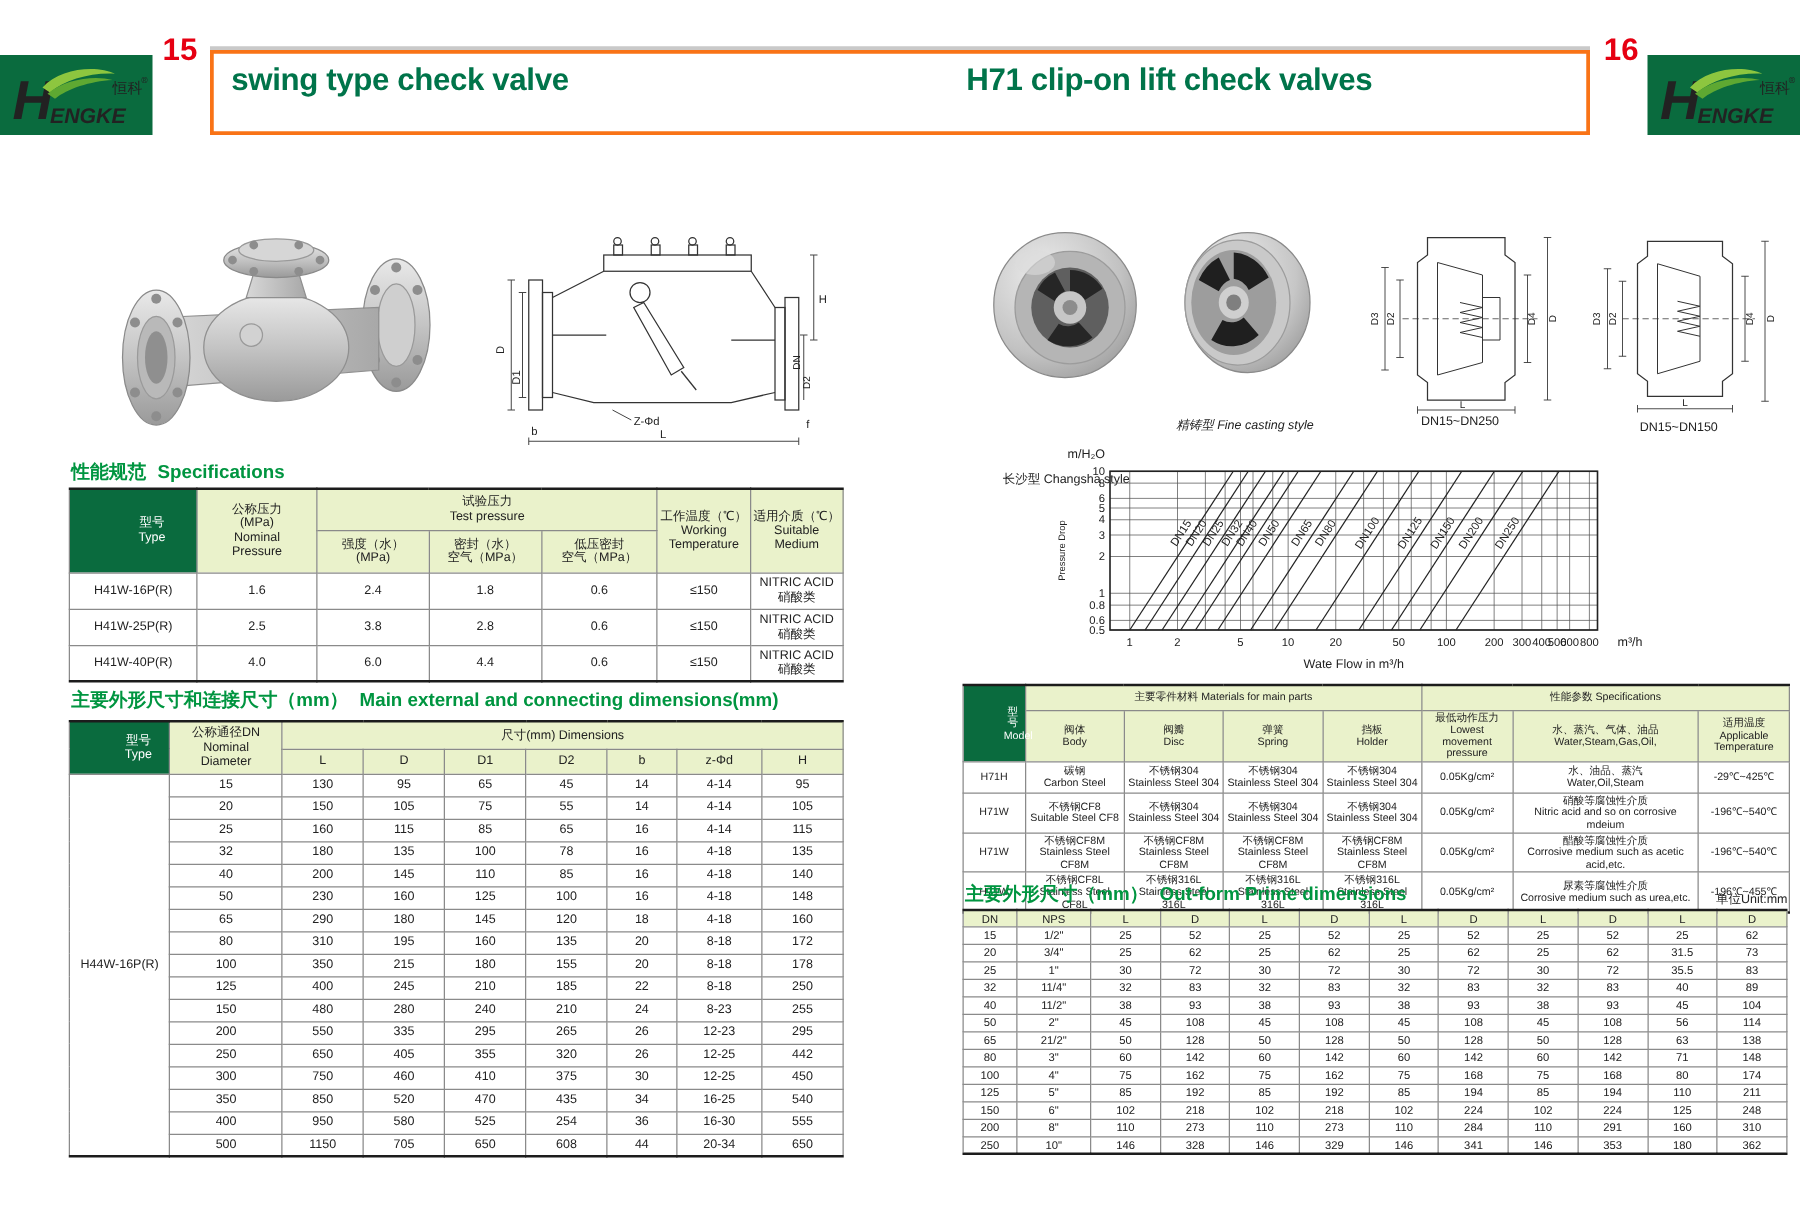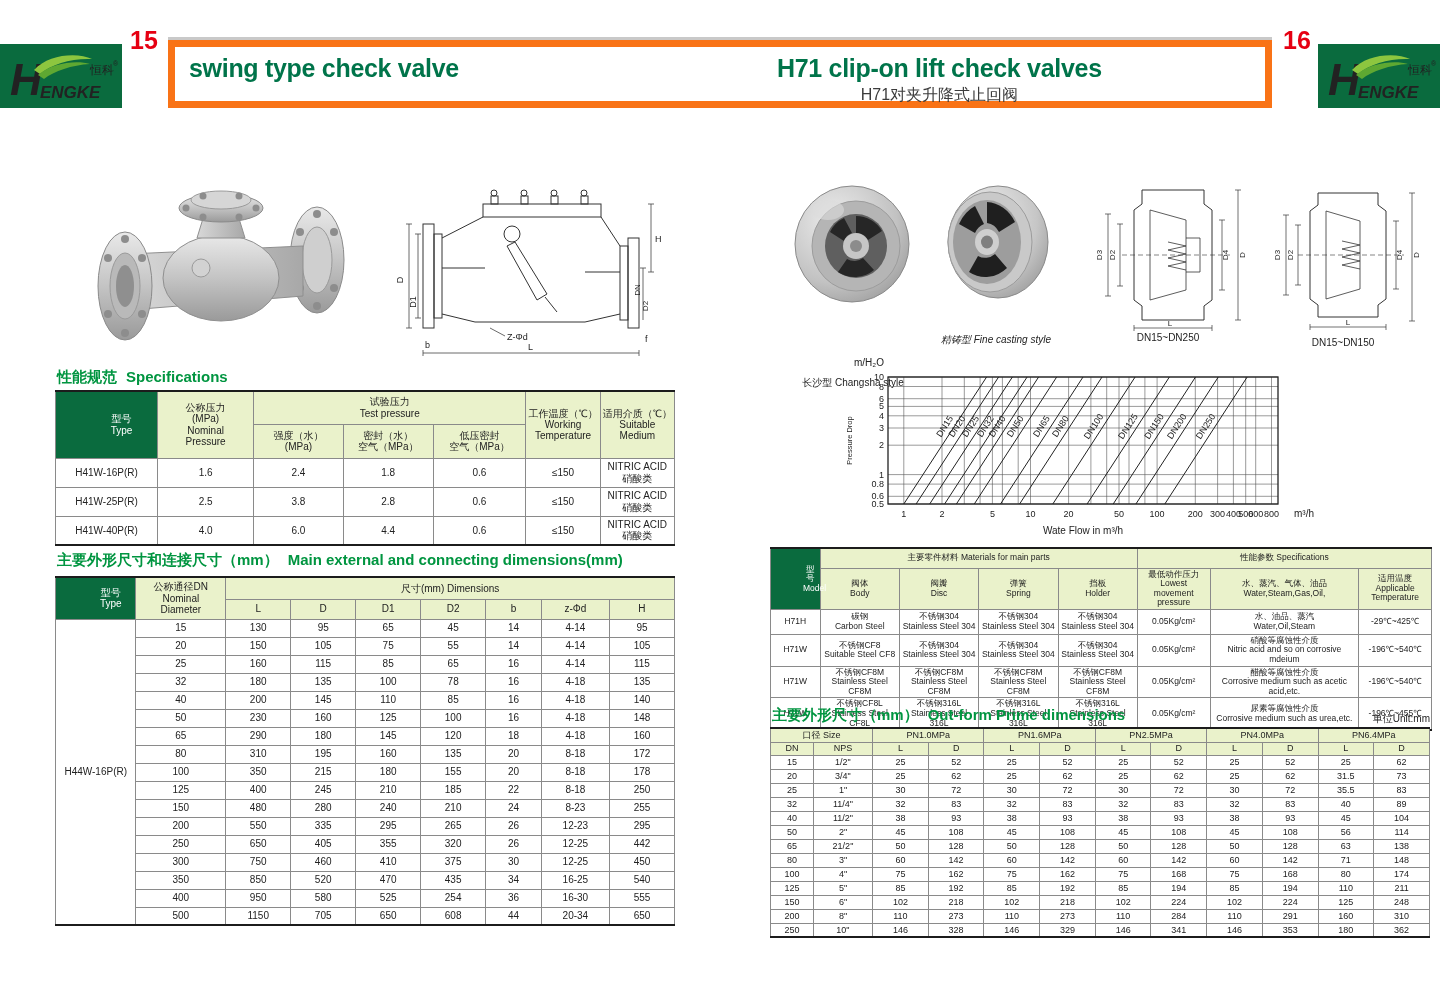--- a/index.html
+++ b/index.html
@@ -11,21 +11,21 @@
     --leaf:#8dc63f;
   }
   *{box-sizing:border-box;}
   html,body{margin:0;padding:0;}
   body{width:1440px;height:984px;position:relative;background:#fff;
        font-family:"Liberation Sans",sans-serif;color:#222;overflow:hidden;}
   .abs{position:absolute;}
   .logo-box{position:absolute;top:44px;width:122px;height:64px;background:var(--dkgreen);}
   .page-num{position:absolute;top:26px;font-size:25px;font-weight:bold;color:var(--red);}
   .title-box{position:absolute;left:168px;top:40px;width:1104px;height:68px;background:#fff;
-             border:7px solid #f97316;box-shadow:0 -3px 0 #c9c9c9;}
+             border:3px solid #f97316;box-shadow:0 -3px 0 #c9c9c9;}
   .title-group{position:absolute;top:7px;}
   .title-group .title{font-size:25px;font-weight:bold;color:var(--titlegreen);letter-spacing:-0.3px;}
   .title-group .subtitle{font-size:16px;color:#3c3c3c;margin-top:2px;}
   .sec-title{position:absolute;display:flex;align-items:baseline;gap:9px;white-space:nowrap;}
   .sec-title .cn{font-size:15px;font-weight:bold;color:var(--secgreen);}
   .sec-title .en{font-size:15px;font-weight:bold;color:var(--secgreen);}
   .unit-label{position:absolute;font-size:10px;color:#222;}
   .caption{position:absolute;font-size:10px;color:#222;text-align:center;white-space:nowrap;}
   table.cat{border-collapse:collapse;table-layout:fixed;text-align:center;
             border-top:2px solid #1c1c1c;border-bottom:2px solid #1c1c1c;}
@@ -52,23 +52,22 @@
     <text x="113" y="22" font-size="7" fill="#fff">®</text>
     <text x="40" y="54" font-size="17" font-weight="bold" font-style="italic" fill="#fff">ENGKE</text>
   </svg>
 </div>
 <div class="page-num" style="left:130px;">15</div>
 
 <div class="title-box">
   <div class="title-group" style="left:14px;">
     <div class="title">swing type check valve</div>
   </div>
-  <div class="title-group" style="left:602px;text-align:center;">
+  <div class="title-group" style="left:602px;">
     <div class="title">H71 clip-on lift check valves</div>
-    <div class="subtitle">H71对夹升降式止回阀</div>
   </div>
 </div>
 
 <div class="page-num" style="left:1283px;">16</div>
 <div class="logo-box" style="left:1318px;">
   <svg width="122" height="64" viewBox="0 0 122 64">
     <text x="10" y="51" font-size="44" font-weight="bold" font-style="italic" fill="#fff">H</text>
     <path d="M34,26 C48,10 78,8 92,15 C72,14 52,20 40,30 Z" fill="#8dc63f"></path>
     <path d="M38,31 C52,19 76,16 90,20 C72,21 54,27 44,35 Z" fill="#5ea832"></path>
     <text x="90" y="30" font-size="12" fill="#fff">恒科</text>
@@ -734,28 +733,20 @@
         <col style="width:8.45%">
         <col style="width:8.45%">
         <col style="width:8.45%">
         <col style="width:8.45%">
         <col style="width:8.45%">
         <col style="width:8.45%">
         <col style="width:8.45%">
         <col style="width:8.45%">
       </colgroup>
       <tbody>
-        <tr style="height:14px">
-          <th class="lt" colspan="2">口径 Size</th>
-          <th class="lt" colspan="2">PN1.0MPa</th>
-          <th class="lt" colspan="2">PN1.6MPa</th>
-          <th class="lt" colspan="2">PN2.5MPa</th>
-          <th class="lt" colspan="2">PN4.0MPa</th>
-          <th class="lt" colspan="2">PN6.4MPa</th>
-        </tr>
         <tr style="height:13px">
           <th class="lt">DN</th>
           <th class="lt">NPS</th>
           <th class="lt">L</th>
           <th class="lt">D</th>
           <th class="lt">L</th>
           <th class="lt">D</th>
           <th class="lt">L</th>
           <th class="lt">D</th>
           <th class="lt">L</th>

